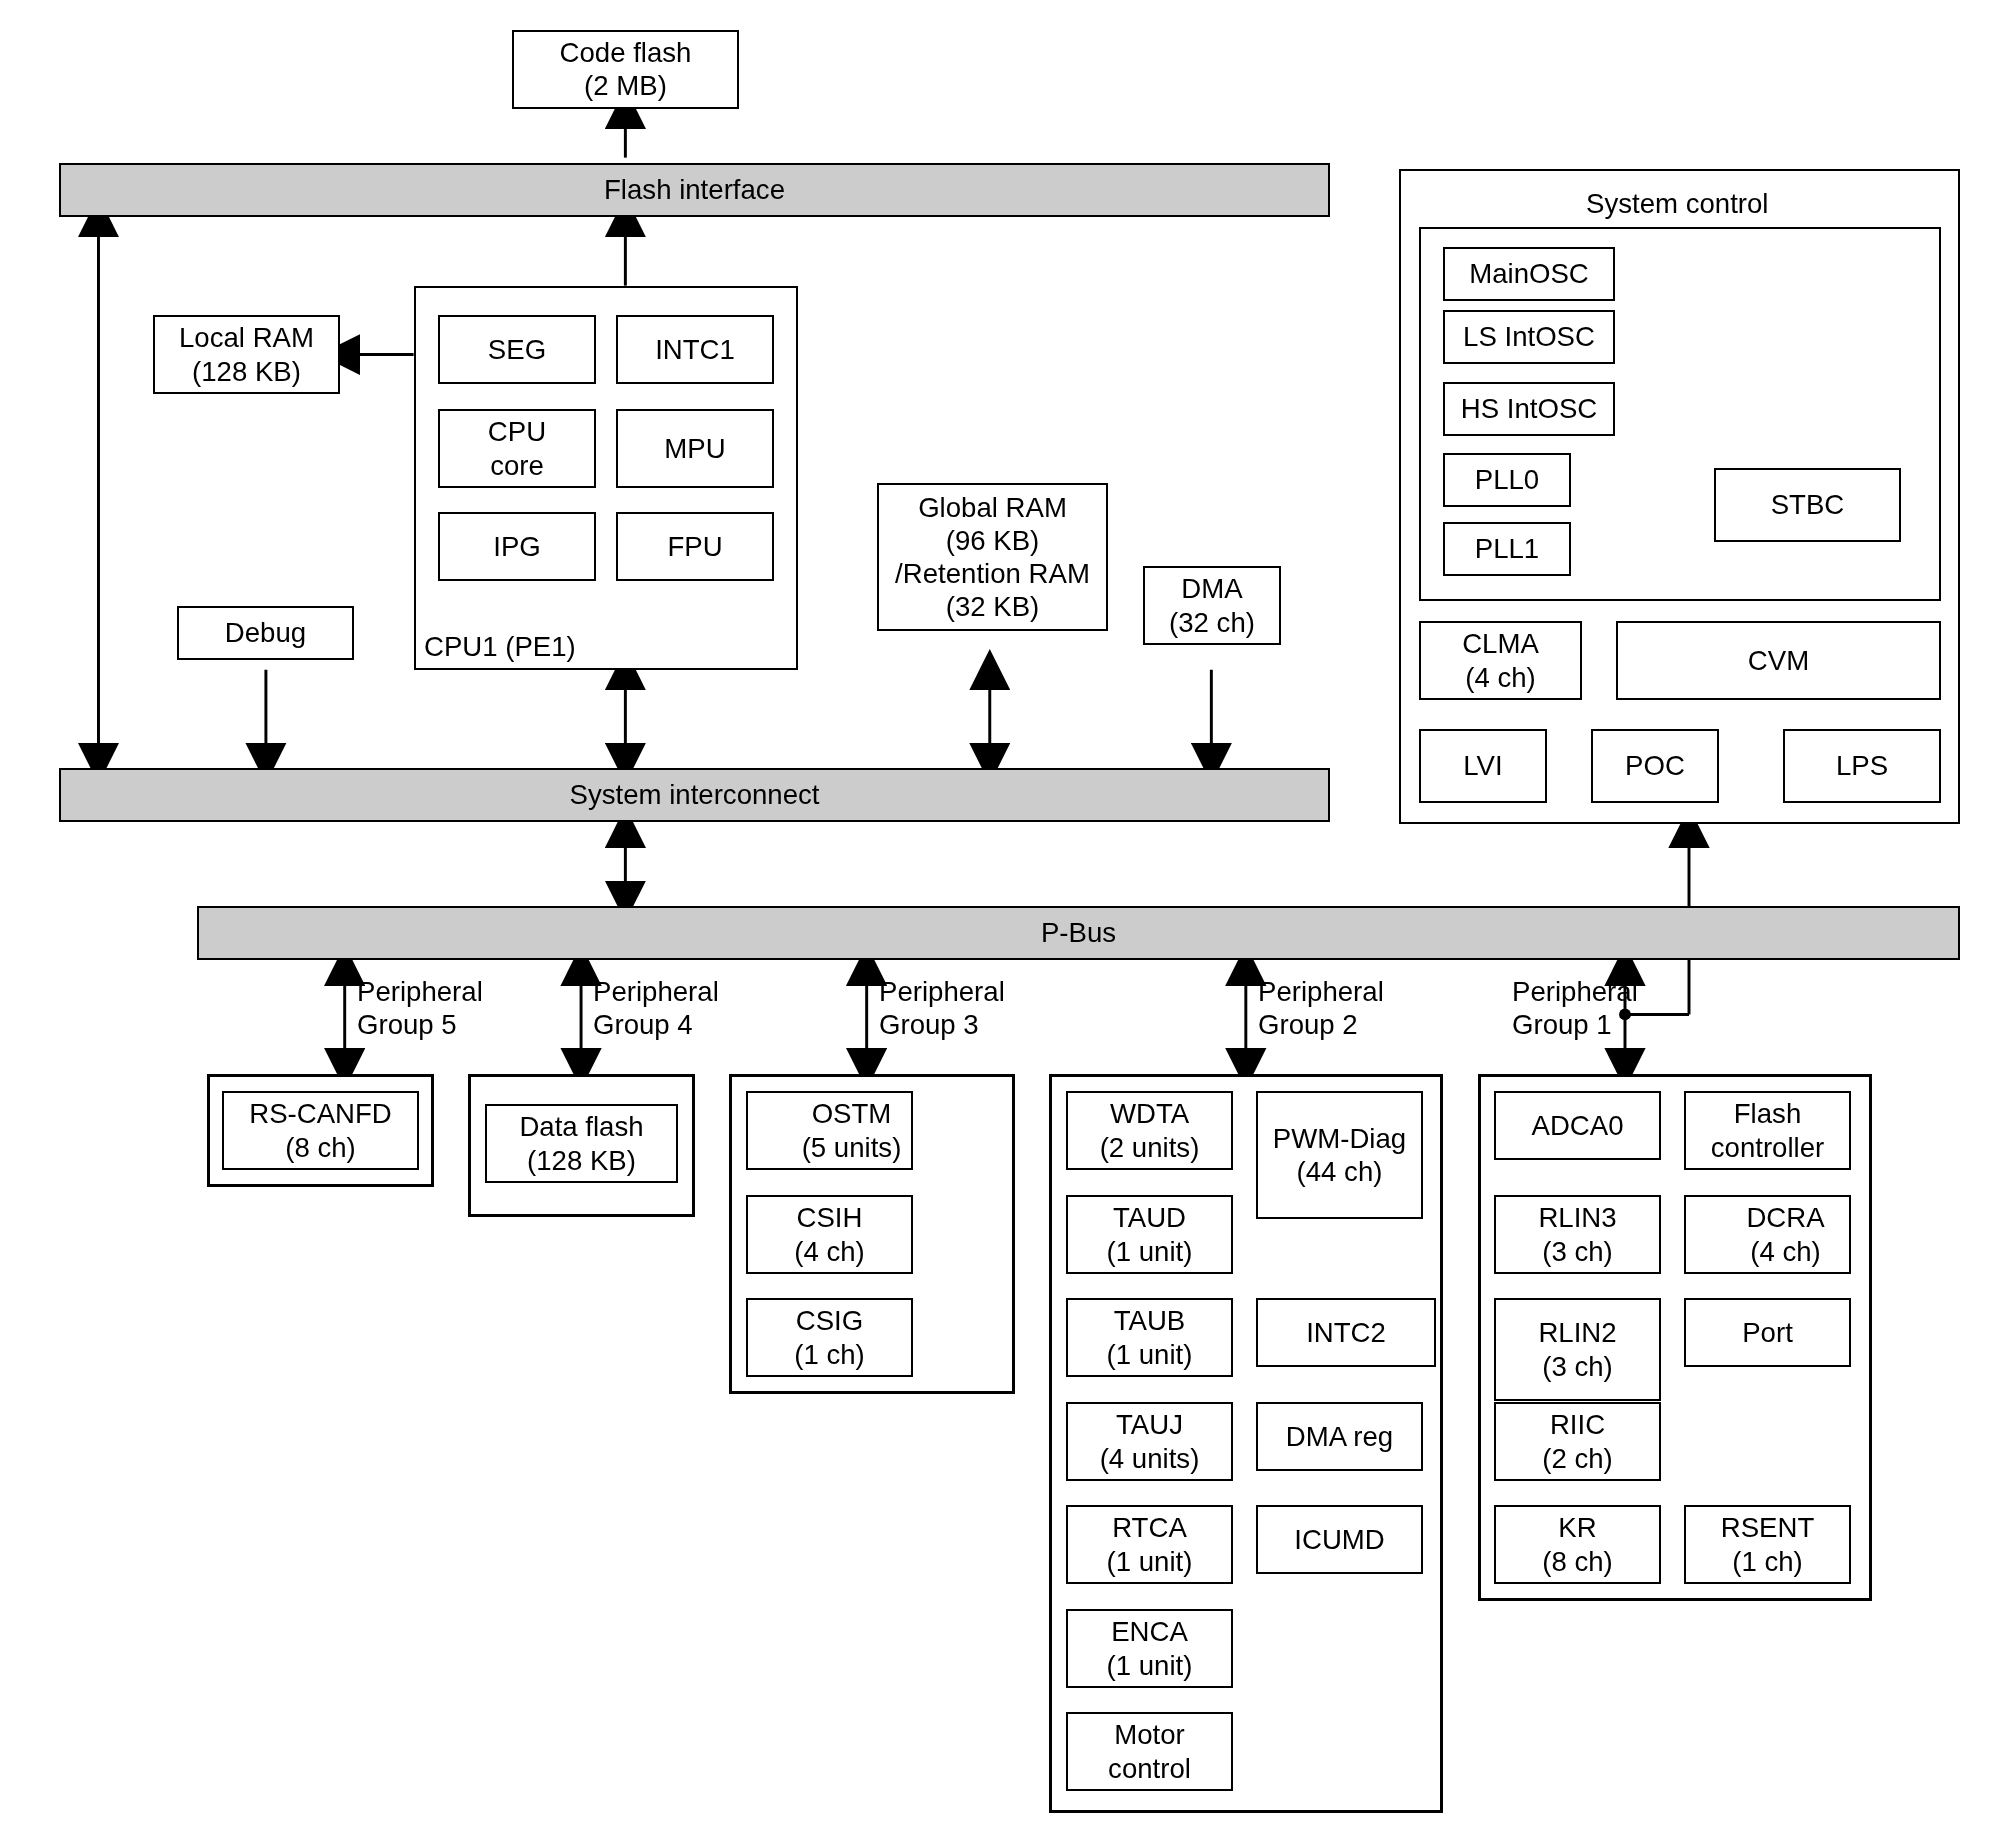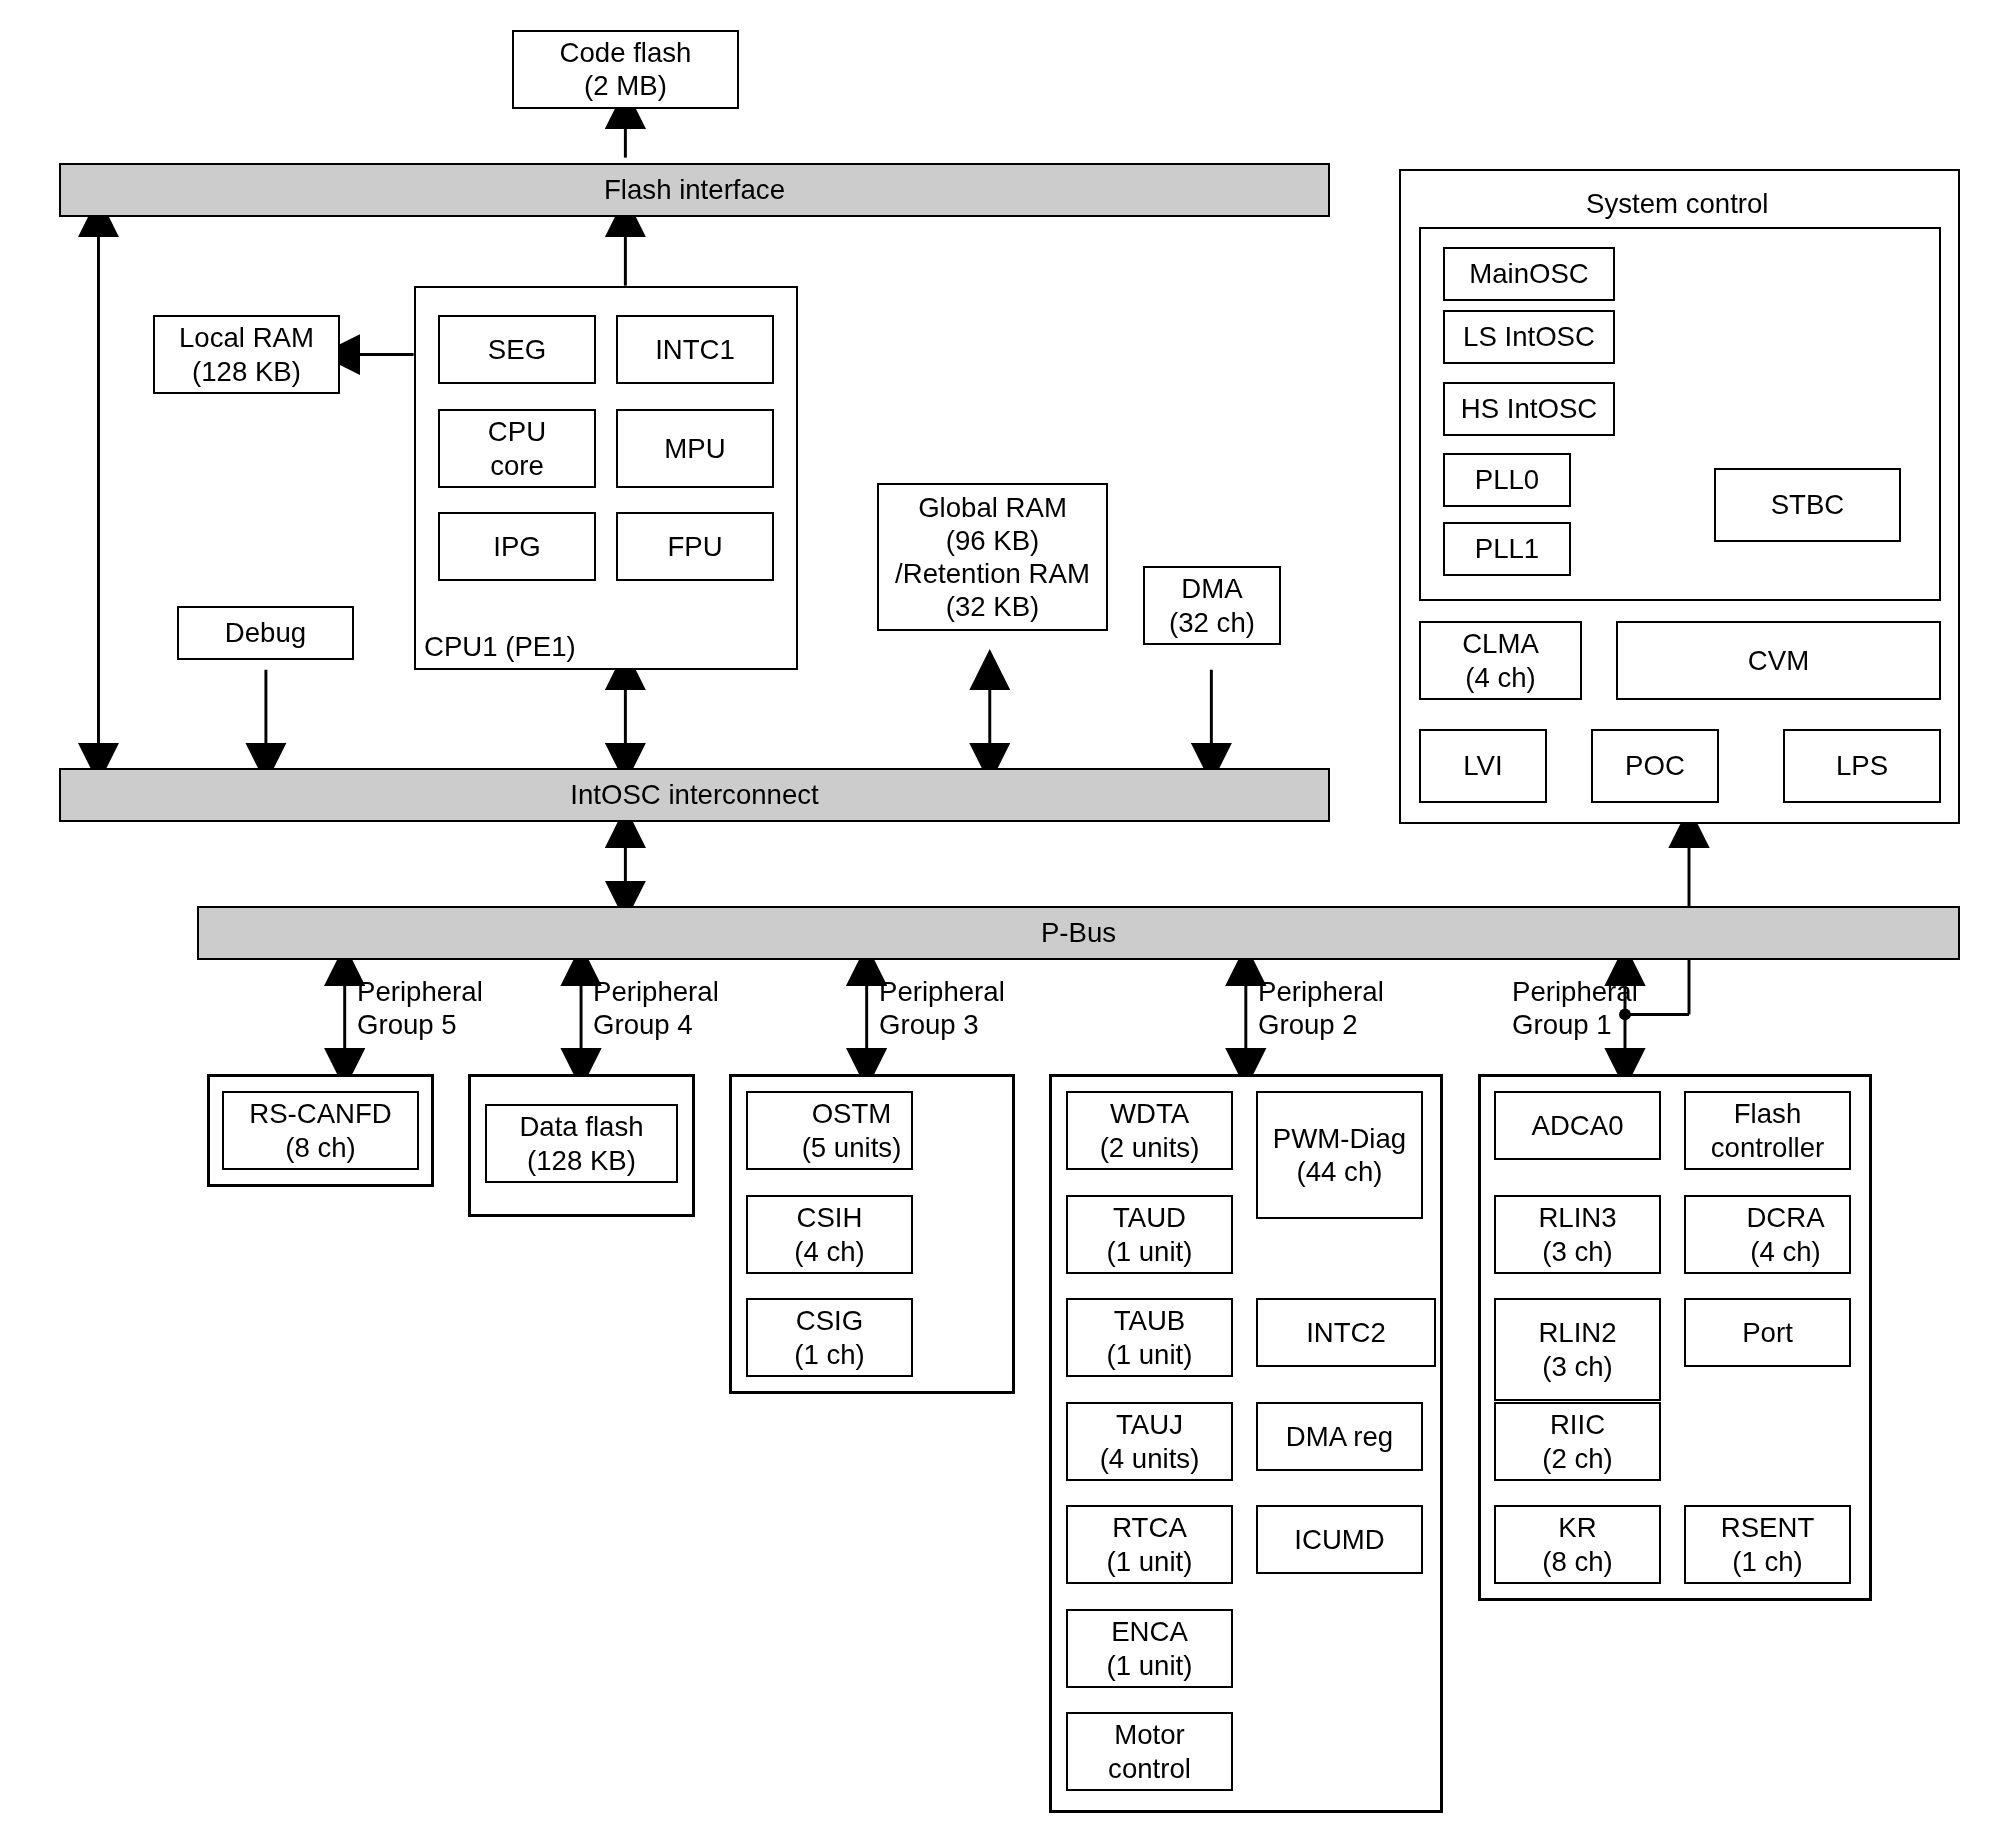--- a/index.html
+++ b/index.html
@@ -100,21 +100,21 @@
 
 <div class="box" style="left:1143px; top:566px; width:138px; height:79px;">
       <span class="text">DMA<br>(32 ch)</span>
     </div>
 
 <div class="box" style="left:177px; top:606px; width:177px; height:54px;">
       <span class="text">Debug</span>
     </div>
 
 <div class="box shaded" style="left:59px; top:768px; width:1271px; height:54px;">
-      <span class="text">IntOSC interconnect</span>
+      <span class="text">System interconnect</span>
     </div>
 
 <div class="box shaded" style="left:197px; top:906px; width:1763px; height:54px;">
       <span class="text">P-Bus</span>
     </div>
 
 <div class="box" style="left:1399px; top:169px; width:561px; height:655px;"></div>
 <div class="label" style="left:1586px; top:187px;">System control</div>
 <div class="box" style="left:1419px; top:227px; width:522px; height:374px;"></div>
 <div class="box" style="left:1443px; top:239px; width:172px; height:54px;margin-top:8px;">

